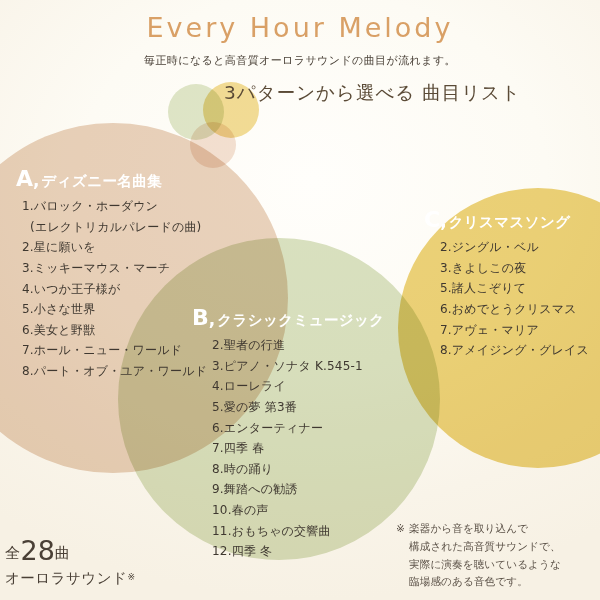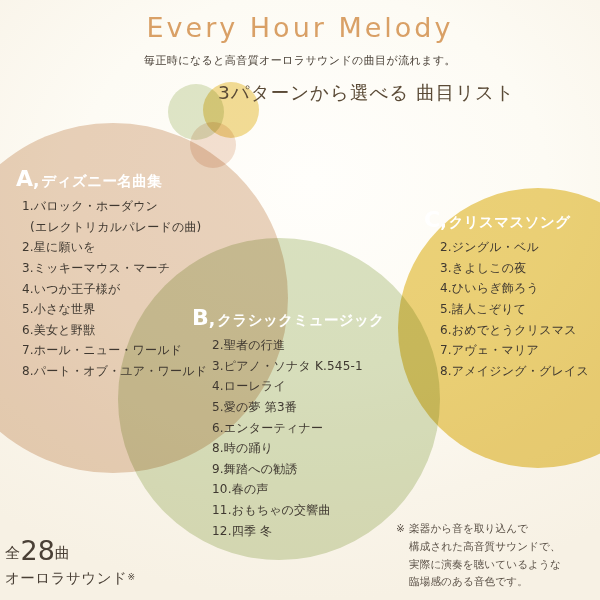--- a/index.html
+++ b/index.html
@@ -98,21 +98,21 @@
   }
   #subtitle {
     margin: 10px 0 0 0;
     font-size: 11px;
     color: #4a4138;
     letter-spacing: 0.4px;
   }
 
   #lead-block {
     position: absolute;
-    left: 218px;
+    left: 224px;
     top: 80px;
     z-index: 6;
     text-align: right;
   }
   #lead-heading {
     margin: 0;
     font-size: 18.5px;
     font-weight: 400;
     color: #5a4a36;
     letter-spacing: 1px;
@@ -272,38 +272,38 @@
       <span class="group-letter">B</span>
       <span class="group-comma">,</span>
       <span class="group-name">クラシックミュージック</span>
     </div>
     <ul class="song-list">
         <li>2.聖者の行進</li>
         <li>3.ピアノ・ソナタ K.545-1</li>
         <li>4.ローレライ</li>
         <li>5.愛の夢 第3番</li>
         <li>6.エンターティナー</li>
+        <li>7.四季 春</li>
         <li>8.時の踊り</li>
         <li>9.舞踏への勧誘</li>
         <li>10.春の声</li>
         <li>11.おもちゃの交響曲</li>
         <li>12.四季 冬</li>
       </ul>
   </div>
 
   <div class="group" id="group-c">
     <div class="group-header">
       <span class="group-letter">C</span>
       <span class="group-comma">,</span>
       <span class="group-name">クリスマスソング</span>
     </div>
     <ul class="song-list">
         <li>2.ジングル・ベル</li>
         <li>3.きよしこの夜</li>
-        <li>4.ひいらぎ飾ろう</li>
         <li>5.諸人こぞりて</li>
         <li>6.おめでとうクリスマス</li>
         <li>7.アヴェ・マリア</li>
         <li>8.アメイジング・グレイス</li>
       </ul>
   </div>
 
   <div id="total-block">
     <div id="total-line">
       <span>全</span><span id="total-count">28</span><span>曲</span>

